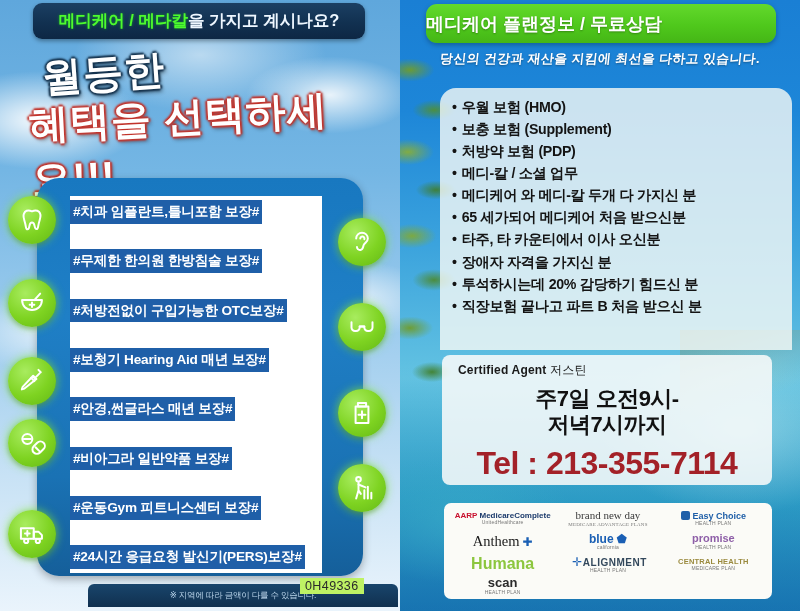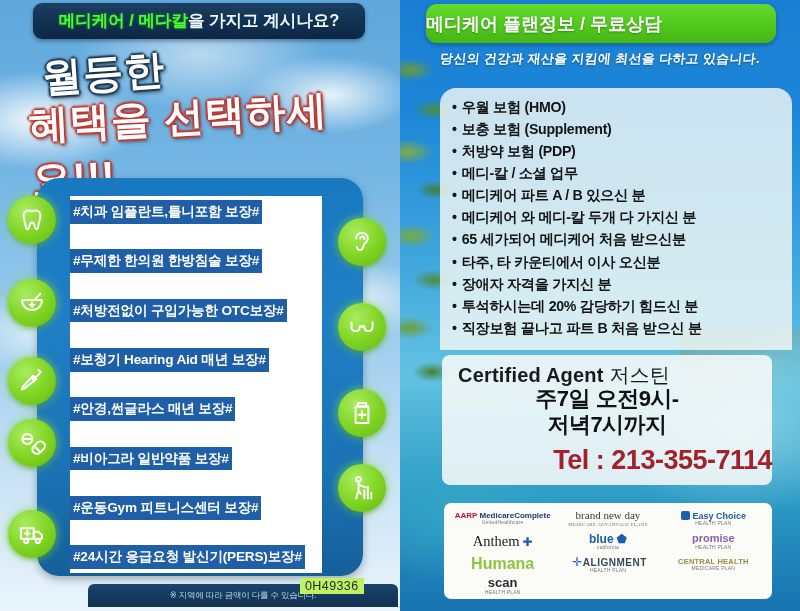--- a/index.html
+++ b/index.html
@@ -159,31 +159,31 @@
     line-height: 1.555; white-space: nowrap; letter-spacing: -0.3px;
   }
   .r-li::before { content: "\2022"; margin-right: 5px; }
 
   .r-contact {
     position: absolute; left: 42px; top: 355px; width: 330px; height: 130px;
     background: rgba(252,252,250,.86); border-radius: 8px;
   }
   .agent {
     position: absolute; left: 58px; top: 362px;
-    font-size: 20px; font-weight: bold; color: #1a1a1a; letter-spacing: .2px;
+    font-size: 12px; font-weight: bold; color: #1a1a1a; letter-spacing: .2px;
   }
   .agent .kr { font-weight: normal; }
   .hours {
     position: absolute; left: 42px; top: 386px; width: 330px; text-align: center;
     font-size: 22px; font-weight: bold; color: #111111; line-height: 1.18;
     letter-spacing: -0.5px;
   }
   .tel {
-    position: absolute; left: 42px; top: 445px; width: 330px; text-align: right;
-    font-size: 27px; font-weight: bold; color: #a32128; letter-spacing: -0.5px;
+    position: absolute; left: 42px; top: 445px; width: 330px; text-align: center;
+    font-size: 32px; font-weight: bold; color: #a32128; letter-spacing: -0.5px;
   }
 
   .logos {
     position: absolute; left: 44px; top: 503px; width: 328px; height: 96px;
     background: #fbfbf7; border-radius: 7px;
     display: grid; grid-template-columns: 1fr 1fr 1fr; grid-template-rows: 1fr 1fr 1fr;
     align-items: center; justify-items: center; padding: 4px 6px;
   }
   .logo { font-size: 10px; color: #2b2b2b; text-align: center; line-height: 1.05; white-space: nowrap; }
   .logo.aarp { font-size: 8px; font-weight: bold; color: #1b3a6b; }
@@ -310,21 +310,20 @@
       <span>메디케어 플랜정보 / 무료상담</span>
     </div>
     <div class="r-sub">당신의 건강과 재산을 지킴에 최선을 다하고 있습니다.</div>
 
     <div class="r-card"></div>
     <div class="r-list">
       <div class="r-li">우월 보험 (HMO)</div>
       <div class="r-li">보충 보험 (Supplement)</div>
       <div class="r-li">처방약 보험 (PDP)</div>
       <div class="r-li">메디-칼 / 소셜 업무</div>
-      <div class="r-li">메디케어 파트 A / B 있으신 분</div>
       <div class="r-li">메디케어 와 메디-칼 두개 다 가지신 분</div>
       <div class="r-li">65 세가되어 메디케어 처음 받으신분</div>
       <div class="r-li">타주, 타 카운티에서 이사 오신분</div>
       <div class="r-li">장애자 자격을 가지신 분</div>
       <div class="r-li">투석하시는데 20% 감당하기 힘드신 분</div>
       <div class="r-li">직장보험 끝나고 파트 B 처음 받으신 분</div>
     </div>
 
     <div class="r-contact"></div>
     <div class="agent">

